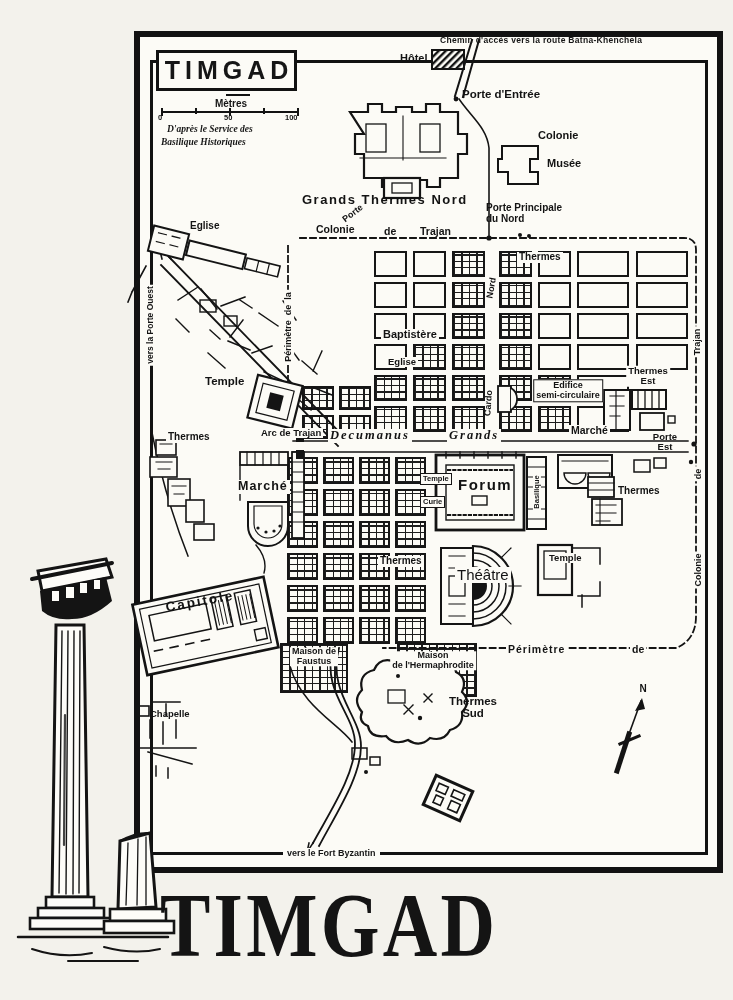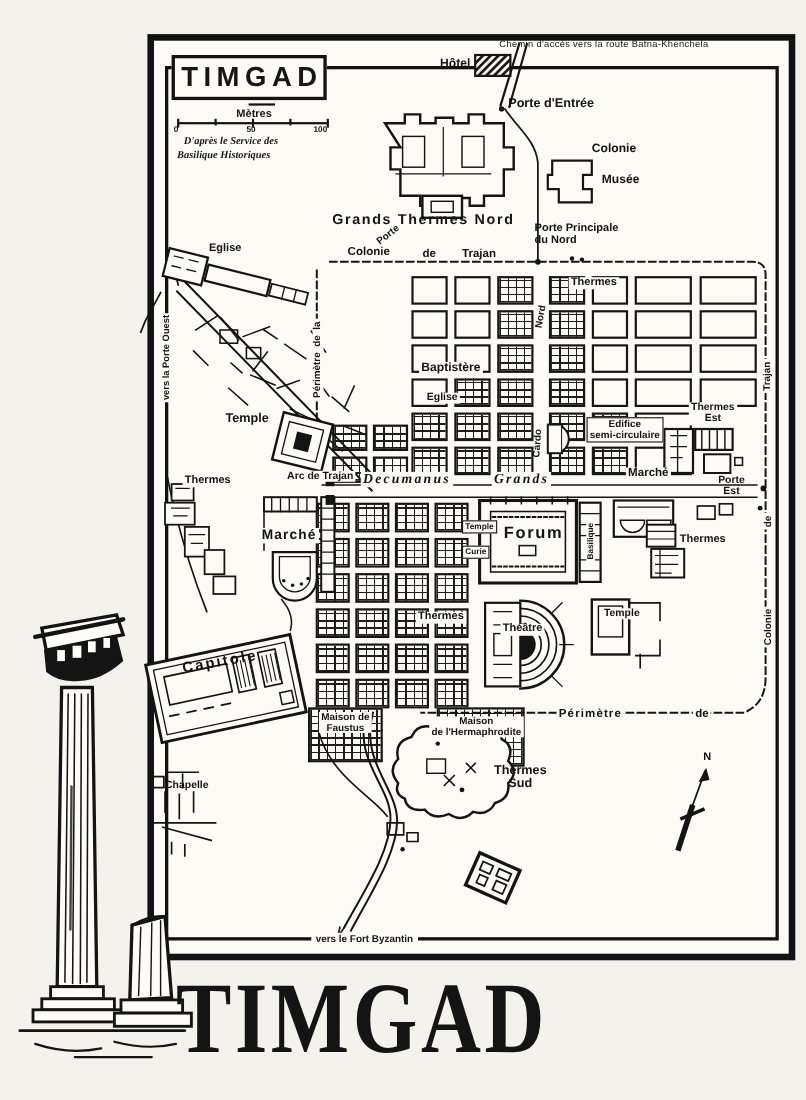--- a/index.html
+++ b/index.html
@@ -1,21 +1,21 @@
 <!DOCTYPE html>
 <html><head>
 <meta charset="utf-8">
 <style>
   html,body{margin:0;padding:0;background:#e9e8e2;}
   #app{position:relative;width:733px;height:1000px;background:#f3f2ec;overflow:hidden;
        font-family:"Liberation Sans",sans-serif;color:#161616;}
   .plate{position:absolute;left:137px;top:33px;width:583px;height:837px;background:#fcfbf6;z-index:0;}
   .outer-frame{position:absolute;left:134px;top:31px;width:589px;height:842px;border:6px solid #121212;box-sizing:border-box;z-index:1;}
   .inner-frame{position:absolute;left:150px;top:60px;width:558px;height:795px;border:3px solid #121212;box-sizing:border-box;z-index:1;}
-  .top-note{position:absolute;left:407px;top:35px;width:284px;text-align:center;font-size:8.5px;font-weight:400;letter-spacing:.3px;z-index:5;}
+  .top-note{position:absolute;left:440px;top:35px;width:284px;text-align:left;font-size:8.5px;font-weight:700;letter-spacing:.3px;z-index:5;}
   .bottom-note{position:absolute;left:283px;top:848px;font-size:9px;font-weight:700;background:#fcfbf6;padding:0 4px;z-index:5;}
   #blocks{position:absolute;inset:0;z-index:2;}
   .block{position:absolute;background:#fcfbf6;border:2px solid #161616;box-sizing:border-box;}
   .block.d{background-image:
       repeating-linear-gradient(0deg,#1d1d1d 0 1.2px,transparent 1.2px 6.5px),
       repeating-linear-gradient(90deg,#1d1d1d 0 1.2px,transparent 1.2px 7.5px);}
   #linework{position:absolute;left:0;top:0;z-index:3;}
   #labels{position:absolute;inset:0;z-index:4;}
   .maplabel{position:absolute;white-space:pre;line-height:1.08;color:#131313;}
   .maplabel.bgd{background:#fcfbf6;padding:0 2px;}
@@ -336,21 +336,21 @@
       <div class="maplabel" style="font-size: 9.5px; font-weight: 700; left: 665px; top: 442px; text-align: center; transform: translate(-50%, -50%);">Porte
 Est</div>
       <div class="maplabel bgd" style="font-size: 10px; font-weight: 700; left: 166px; top: 432px;">Thermes</div>
       <div class="maplabel bgd" style="font-size: 12.5px; font-weight: 700; letter-spacing: 1px; left: 236px; top: 480px;">Marché</div>
       <div class="maplabel boxed" style="font-size: 7.5px; font-weight: 700; left: 420px; top: 473px;">Temple</div>
       <div class="maplabel boxed" style="font-size: 7.5px; font-weight: 700; left: 420px; top: 496px;">Curie</div>
       <div class="maplabel" style="font-size: 15px; font-weight: 700; letter-spacing: 1.5px; left: 458px; top: 477px;">Forum</div>
       <div class="maplabel bgd" style="font-size: 7.5px; font-weight: 700; left: 537px; top: 492px; text-align: center; transform: translate(-50%, -50%) rotate(-90deg);">Basilique</div>
       <div class="maplabel bgd" style="font-size: 10px; font-weight: 700; left: 616px; top: 486px;">Thermes</div>
       <div class="maplabel bgd" style="font-size: 10px; font-weight: 700; left: 378px; top: 556px;">Thermes</div>
-      <div class="maplabel bgd" style="font-size: 10px; font-weight: 700; left: 455px; top: 567px;">Théâtre</div>
+      <div class="maplabel bgd" style="font-size: 15px; font-weight: 400; left: 455px; top: 567px;">Théâtre</div>
       <div class="maplabel bgd" style="font-size: 9.5px; font-weight: 700; left: 547px; top: 553px;">Temple</div>
       <div class="maplabel" style="font-size: 13.5px; font-weight: 700; letter-spacing: 2px; left: 200px; top: 602px; text-align: center; transform: translate(-50%, -50%) rotate(-10deg);">Capitole</div>
       <div class="maplabel bgd" style="font-size: 9px; font-weight: 700; left: 314px; top: 657px; text-align: center; transform: translate(-50%, -50%);">Maison de
 Faustus</div>
       <div class="maplabel bgd" style="font-size: 9px; font-weight: 700; left: 433px; top: 661px; text-align: center; transform: translate(-50%, -50%);">Maison
 de l'Hermaphrodite</div>
       <div class="maplabel bgd" style="font-size: 10.5px; font-weight: 700; letter-spacing: 1px; left: 506px; top: 644px;">Périmètre</div>
       <div class="maplabel bgd" style="font-size: 10.5px; font-weight: 700; left: 630px; top: 644px;">de</div>
       <div class="maplabel" style="font-size: 9.5px; font-weight: 700; left: 150px; top: 709px;">Chapelle</div>
       <div class="maplabel" style="font-size: 11.5px; font-weight: 700; left: 473px; top: 707px; text-align: center; transform: translate(-50%, -50%);">Thermes

